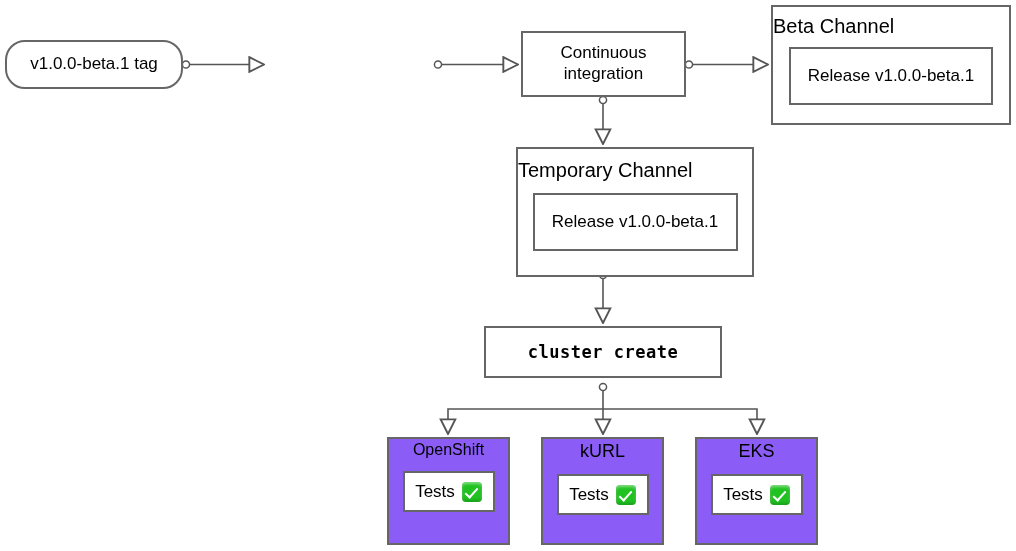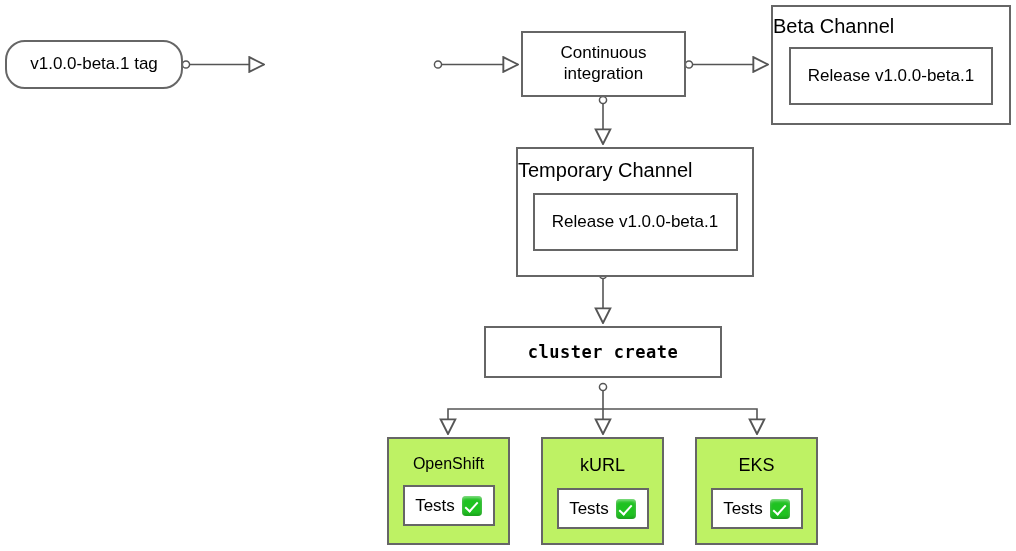--- a/index.html
+++ b/index.html
@@ -88,21 +88,21 @@
   #c-beta .c-title { margin-bottom: 9px; }
   #c-beta .inner-box { width: 204px; height: 58px; }
 
   #c-temp       { left: 484px; top: 147px; width: 238px; height: 130px; padding-top: 10px; margin-left: 32px; }
   #c-temp .c-title { margin-bottom: 11px; }
   #c-temp .inner-box { width: 205px; height: 58px; }
 
   #n-cluster    { left: 484px; top: 326px; width: 238px; height: 52px; }
 
   .leaf         { position: absolute; box-sizing: border-box; border: 2px solid #666666;
-                  background: #bef264; width: 123px; height: 108px; padding-top: 16px;
+                  background: #8b5cf6; width: 123px; height: 108px; padding-top: 2px;
                   display: flex; flex-direction: column; align-items: center; z-index: 2; }
   .leaf > .c-title { font-size: 18px; color: #000; text-align: center; width: 100%; margin-bottom: 12px; }
   .leaf .inner-box { width: 92px; height: 41px; gap: 7px; }
   #l-openshift  { left: 387px; top: 437px; }
   #l-kurl       { left: 541px; top: 437px; }
   #l-eks        { left: 695px; top: 437px; }
   #l-openshift > .c-title { font-size: 16px; }
 
   .check-badge {
     display: inline-block;

